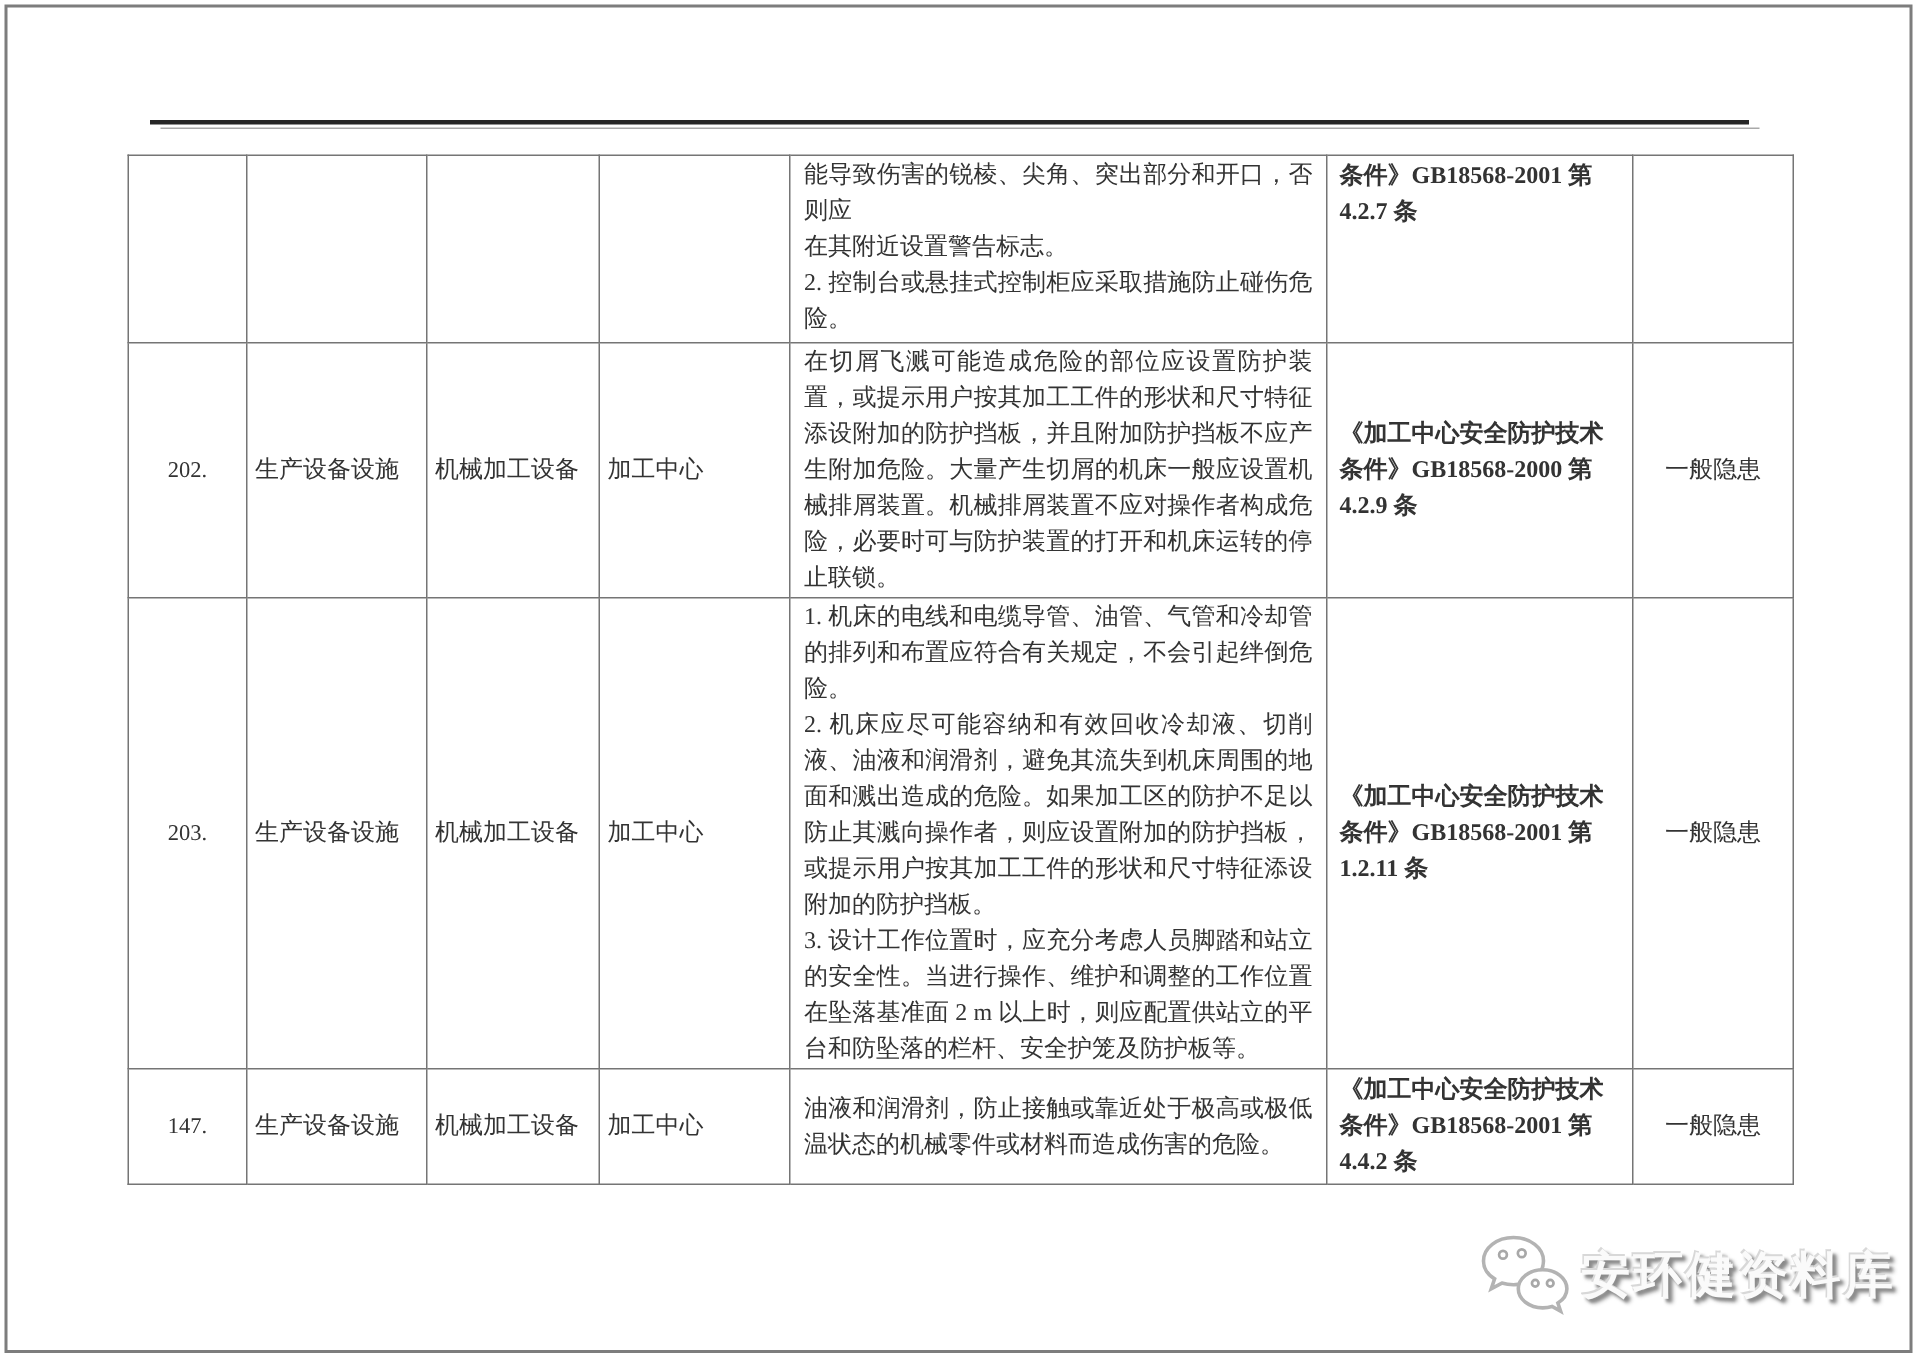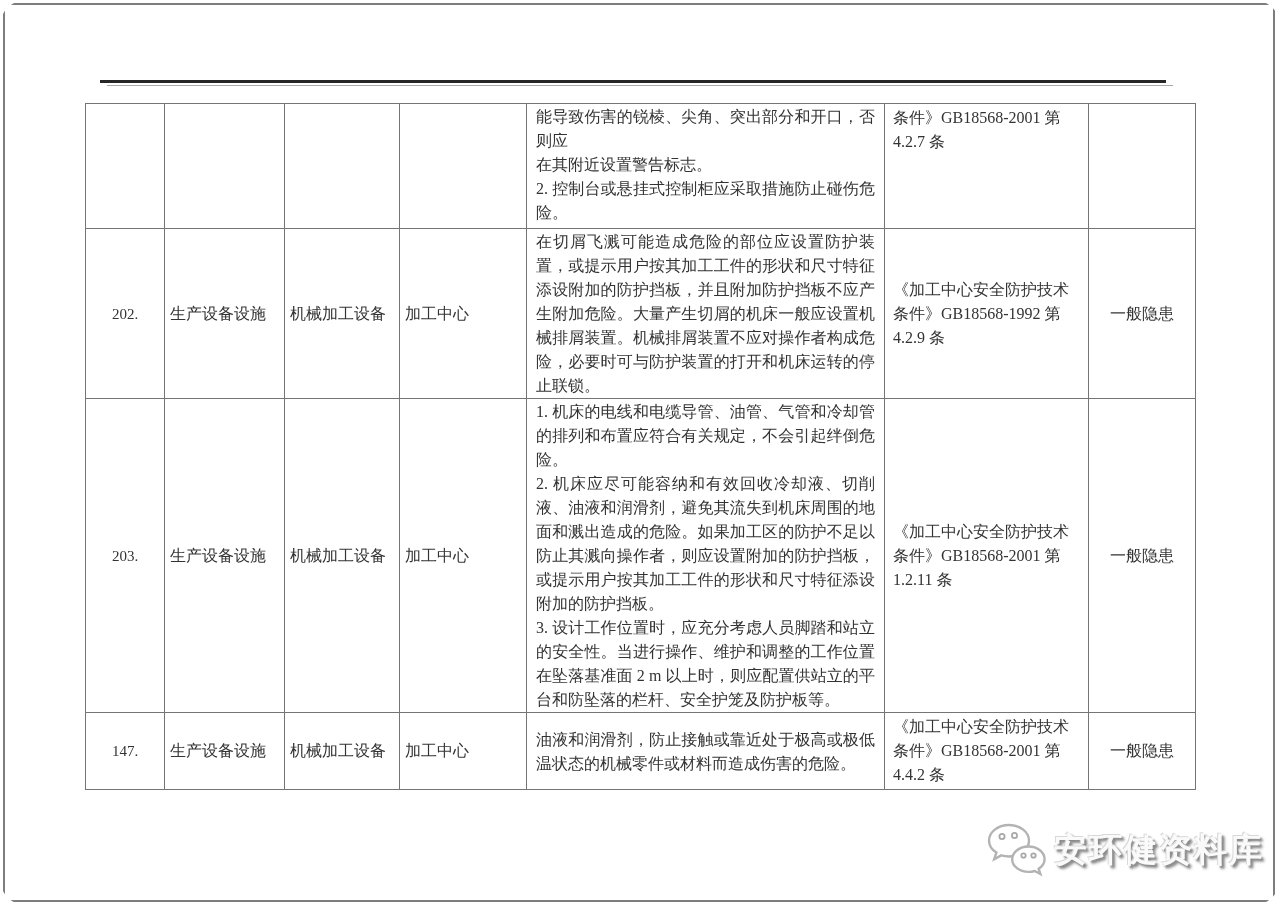--- a/index.html
+++ b/index.html
@@ -1,19 +1,19 @@
 <!DOCTYPE html>
 <html><head>
 <meta charset="utf-8">
 <style>
   html,body{margin:0;padding:0;background:#ffffff;}
   .page{
     position:relative;width:1280px;height:905px;background:#ffffff;
     font-family:"Liberation Serif","DejaVu Serif",serif;
-    color:#333333;overflow:hidden;border-radius:26px;
+    color:#333333;overflow:hidden;
   }
   .page-border{
     position:absolute;left:3px;top:3px;right:5px;bottom:3px;
     border:2px solid #7d7d7d;pointer-events:none;
   }
   .rule-dark{position:absolute;left:100px;top:80px;width:1066px;height:3px;background:#262626;}
   .rule-light{position:absolute;left:107px;top:85px;width:1066px;height:1px;background:#a9a9a9;}
 
   table.audit-table{
     position:absolute;left:85px;top:103px;
@@ -26,21 +26,21 @@
     vertical-align:middle;
     overflow:hidden;
   }
   td.c-num{text-align:center;font-size:15px;margin-top:28px;}
   td.c-cat{padding-left:5px;padding-right:2px;}
   td.c-desc{
     padding:1px 9px 0 9px;
     text-align:justify;
     white-space:pre-line;
   }
-  td.c-ref{padding:2px 4px 2px 8px;}
+  td.c-ref{padding:2px 4px 2px 8px;font-weight:bold;}
   td.c-status{text-align:center;}
   tr.row-first td.c-desc, tr.row-first td.c-ref{vertical-align:top;}
 
   .watermark{
     position:absolute;left:985px;top:818px;height:64px;
     display:flex;align-items:center;gap:7px;
   }
   .watermark-text{
     font-family:"Liberation Sans","DejaVu Sans",sans-serif;
     font-weight:bold;font-size:33px;letter-spacing:2px;
@@ -80,21 +80,21 @@
 2. 控制台或悬挂式控制柜应采取措施防止碰伤危险。</td>
         <td class="c-ref">条件》GB18568-2001 第 4.2.7 条</td>
         <td class="c-status"></td>
       </tr>
       <tr style="height:165px">
         <td class="c-num">202.</td>
         <td class="c-cat">生产设备设施</td>
         <td class="c-cat">机械加工设备</td>
         <td class="c-cat">加工中心</td>
         <td class="c-desc">在切屑飞溅可能造成危险的部位应设置防护装置，或提示用户按其加工工件的形状和尺寸特征添设附加的防护挡板，并且附加防护挡板不应产生附加危险。大量产生切屑的机床一般应设置机械排屑装置。机械排屑装置不应对操作者构成危险，必要时可与防护装置的打开和机床运转的停止联锁。</td>
-        <td class="c-ref">《加工中心安全防护技术条件》GB18568-1992 第 4.2.9 条</td>
+        <td class="c-ref">《加工中心安全防护技术条件》GB18568-2000 第 4.2.9 条</td>
         <td class="c-status">一般隐患</td>
       </tr>
       <tr style="height:313px">
         <td class="c-num">203.</td>
         <td class="c-cat">生产设备设施</td>
         <td class="c-cat">机械加工设备</td>
         <td class="c-cat">加工中心</td>
         <td class="c-desc">1. 机床的电线和电缆导管、油管、气管和冷却管的排列和布置应符合有关规定，不会引起绊倒危险。
 2. 机床应尽可能容纳和有效回收冷却液、切削液、油液和润滑剂，避免其流失到机床周围的地面和溅出造成的危险。如果加工区的防护不足以防止其溅向操作者，则应设置附加的防护挡板，或提示用户按其加工工件的形状和尺寸特征添设附加的防护挡板。
 3. 设计工作位置时，应充分考虑人员脚踏和站立的安全性。当进行操作、维护和调整的工作位置在坠落基准面 2 m 以上时，则应配置供站立的平台和防坠落的栏杆、安全护笼及防护板等。</td>

